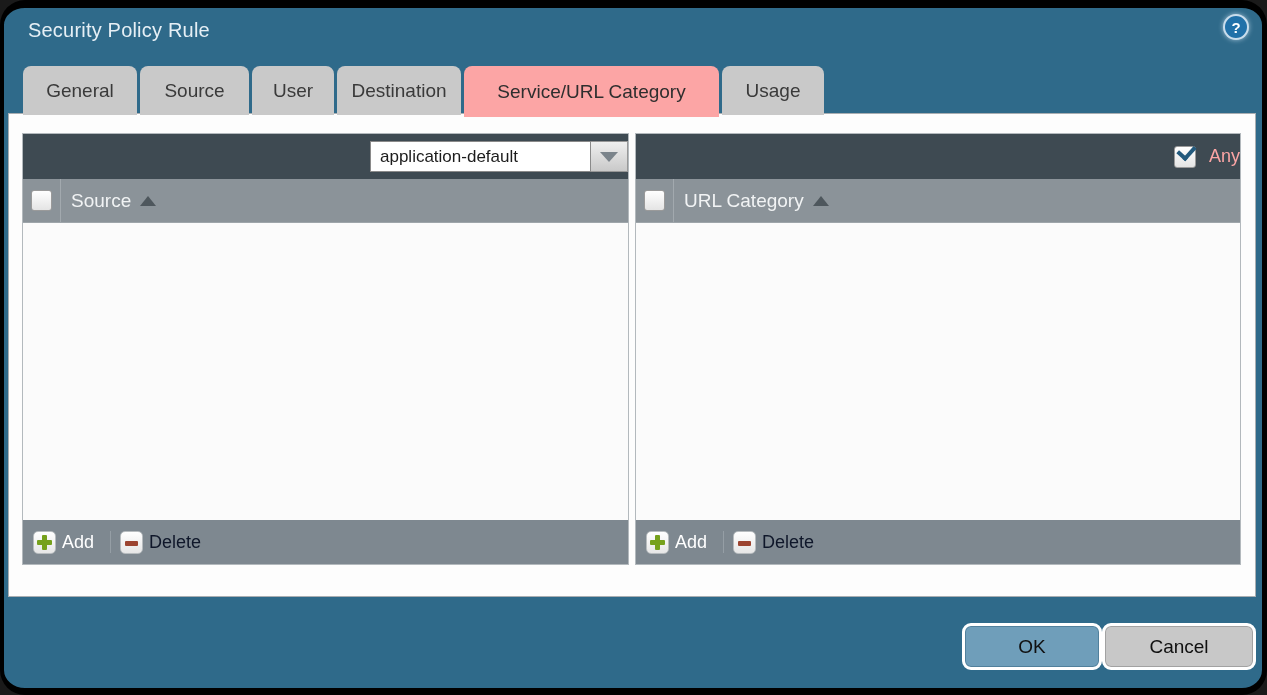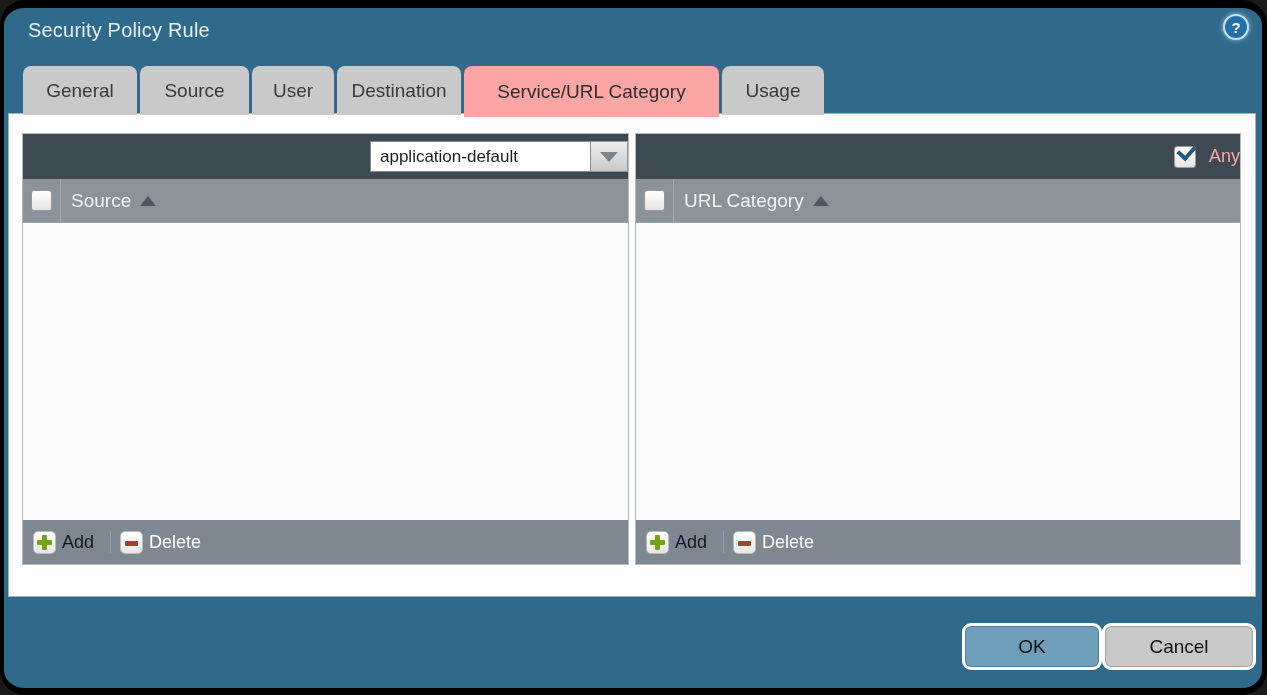--- a/index.html
+++ b/index.html
@@ -162,23 +162,23 @@
   .ico-box.plus::after {
     content: ""; position: absolute; left: 8px; top: 3px;
     width: 5px; height: 15px; background: #76a11c; border-radius: 1px;
   }
   .ico-box.minus::before {
     content: ""; position: absolute; left: 4px; top: 9px;
     width: 13px; height: 5px; background: #9c4430; border-radius: 1px;
   }
   .ftr-btn { display: flex; align-items: center; cursor: pointer; }
   .ftr-btn .lbl { font-size: 18px; margin-left: 6px; }
-  .ftr-btn.add .lbl { color: #0f172a; }
+  .ftr-btn.add .lbl { color: #ffffff; }
   .ftr-btn.disabled { cursor: default; }
-  .ftr-btn.disabled .lbl { color: #ffffff; }
+  .ftr-btn.disabled .lbl { color: #0f172a; }
   .ftr-sep { width: 1px; height: 22px; background: #959fa3; background: #959ea5; margin: 0 9px 0 16px; }
 
   
   .btn {
     position: absolute; top: 615px; height: 47px;
     border: 3px solid #ffffff; border-radius: 9px;
     font-size: 19px; color: #101010;
     display: flex; align-items: center; justify-content: center;
     cursor: pointer;
   }

